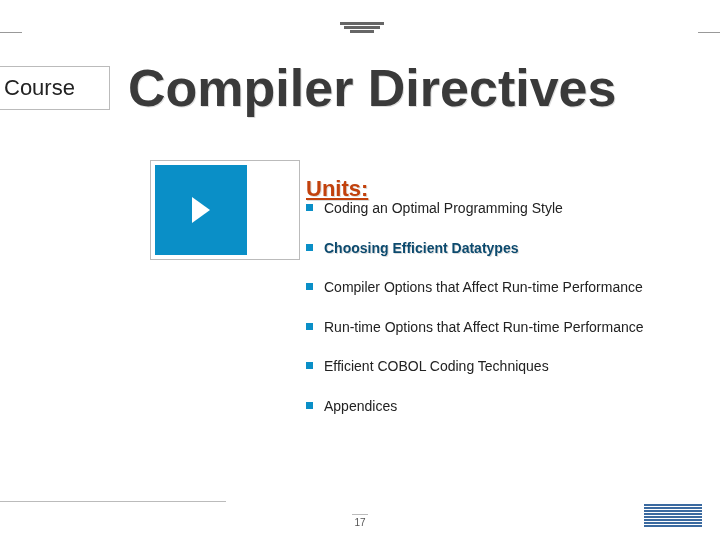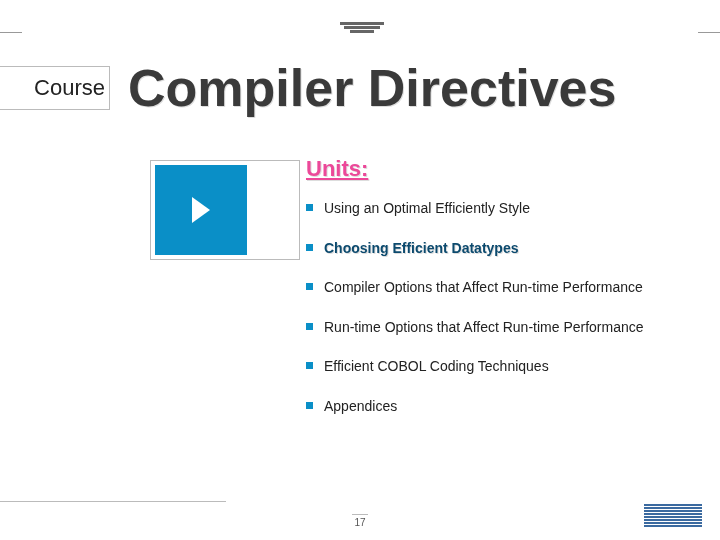--- a/index.html
+++ b/index.html
@@ -45,21 +45,21 @@
   .course-row {
     position: absolute;
     top: 58px;
     left: 0;
     right: 0;
     display: flex;
     align-items: center;
   }
   .course-label {
     width: 110px;
-    text-align: right;
+    text-align: left;
     font-size: 22px;
     color: #222;
     padding: 8px 4px;
     border-top: 1px solid #bbb;
     border-bottom: 1px solid #bbb;
     border-right: 1px solid #bbb;
   }
   .course-title {
     margin-left: 18px;
     font-size: 52px;
@@ -80,25 +80,25 @@
     position: absolute;
     top: 4px; left: 4px; right: 52px; bottom: 4px;
     background: #0a8fc7;
     display: flex;
     align-items: center;
     justify-content: center;
   }
   .hero-img svg { display:block; }
   .units-label {
     position: absolute;
-    top: 156px;
+    top: 176px;
     left: 306px;
     font-size: 22px;
     font-weight: 700;
-    color: #ec4899;
+    color: #c2410c;
     text-decoration: underline;
     text-shadow: 1px 1px 0 #ddd;
   }
   .units-list {
     position: absolute;
     top: 200px;
     left: 306px;
     right: 20px;
     list-style: none;
   }
@@ -181,21 +181,21 @@
   <div class="hero-img">
     <svg width="18" height="26" viewBox="0 0 18 26">
       <polygon points="0,0 18,13 0,26" fill="#fff"></polygon>
     </svg>
   </div>
 </div>
 
 <div class="units-label">Units:</div>
 
 <ul class="units-list">
-  <li><span>Using an Optimal Efficiently Style</span></li>
+  <li><span>Coding an Optimal Programming Style</span></li>
   <li class="current"><span>Choosing Efficient Datatypes</span></li>
   <li><span>Compiler Options that Affect Run-time Performance</span></li>
   <li><span>Run-time Options that Affect Run-time Performance</span></li>
   <li><span>Efficient COBOL Coding Techniques</span></li>
   <li><span>Appendices</span></li>
 </ul>
 
 <div class="footer-rule"></div>
 
 <div class="page-num">17</div>

